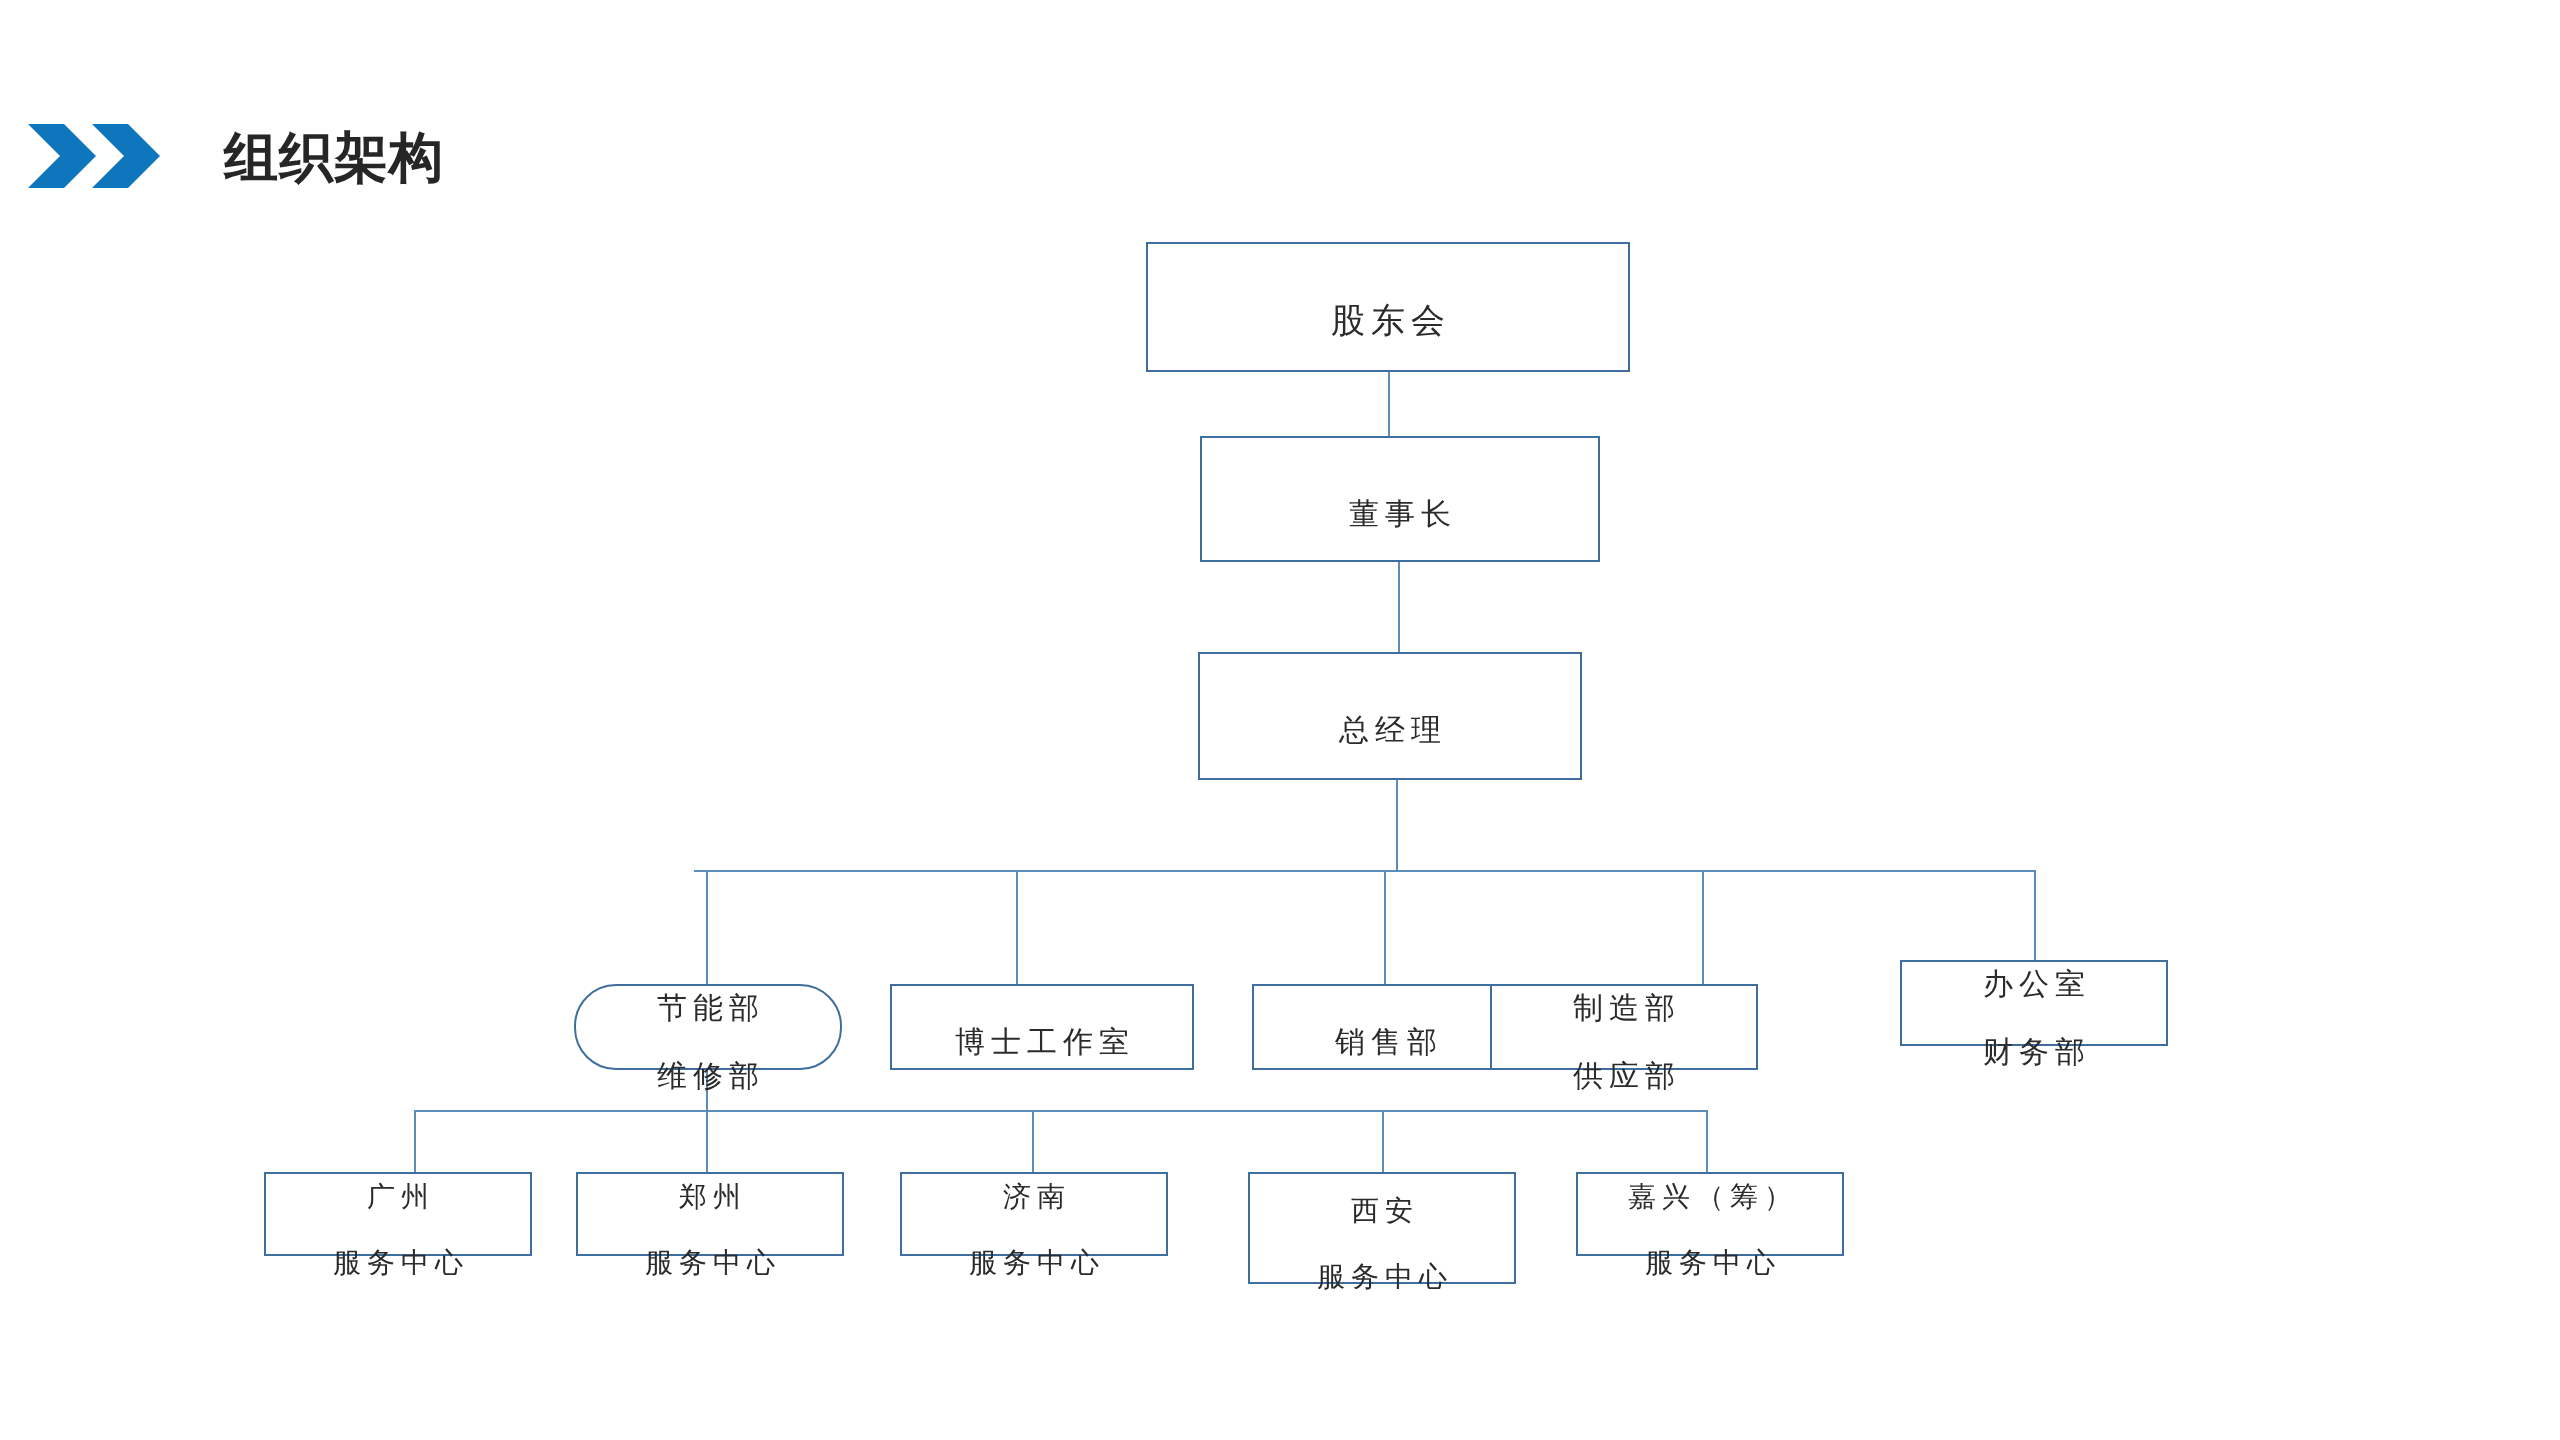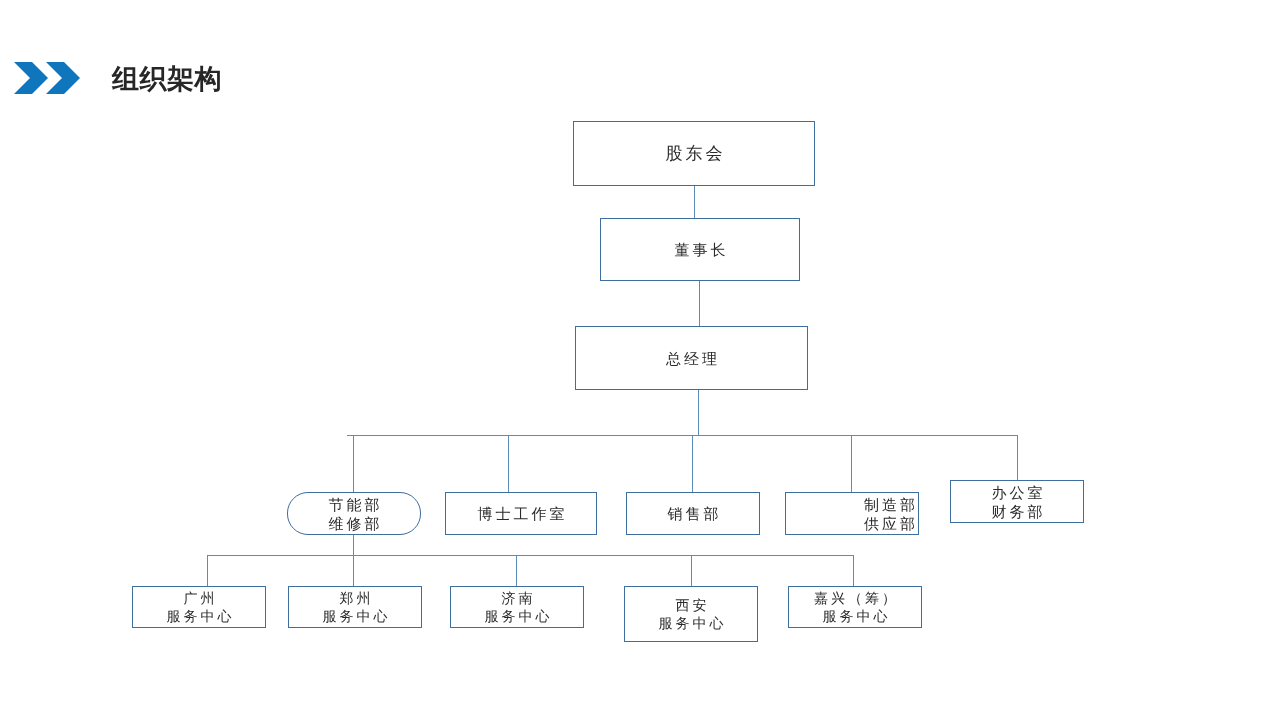--- a/index.html
+++ b/index.html
@@ -74,20 +74,21 @@
     justify-content: center;
     color: #2b2b2b;
     text-align: center;
     z-index: 2;
   }
   .node .line-text {
     display: block;
     white-space: nowrap;
     letter-spacing: 3px;
     text-indent: 3px;
+    margin-top: 15px;
   }
 
   .node-lvl1 { font-size: 17px; line-height: 22px; }
   .node-lvl2 { font-size: 15px; line-height: 21px; }
   .node-dept { font-size: 15px; line-height: 19px; }
   .node-center { font-size: 14px; line-height: 18px; }
 
   
   .conn {
     position: absolute;
@@ -143,38 +144,38 @@
   <div class="conn conn-v" style="left:853px; top:555px; height:31px;"></div>
 
   <div class="node node-lvl1" style="left:573px; top:121px; width:242px; height:65px;">
     <span class="line-text">股东会</span>
   </div>
 
   <div class="node node-lvl2" style="left:600px; top:218px; width:200px; height:63px;">
     <span class="line-text">董事长</span>
   </div>
 
-  <div class="node node-lvl2" style="left:575px; top:326px; width:233px; height:64px;text-align:right;">
+  <div class="node node-lvl2" style="left:599px; top:326px; width:192px; height:64px;text-align:right;">
     <span class="line-text">总经理</span>
   </div>
 
   <div class="node node-dept" style="left:287px; top:492px; width:134px; height:43px;border-radius:21px;">
     <span class="line-text">节能部</span>
     <span class="line-text">维修部</span>
   </div>
 
   <div class="node node-dept" style="left:445px; top:492px; width:152px; height:43px;">
     <span class="line-text">博士工作室</span>
   </div>
 
   <div class="node node-dept" style="left:626px; top:492px; width:134px; height:43px;">
     <span class="line-text">销售部</span>
   </div>
 
-  <div class="node node-dept" style="left:785px; top:492px; width:134px; height:43px;align-items:flex-end;">
+  <div class="node node-dept" style="left:745px; top:492px; width:134px; height:43px;">
     <span class="line-text">制造部</span>
     <span class="line-text">供应部</span>
   </div>
 
   <div class="node node-dept" style="left:950px; top:480px; width:134px; height:43px;">
     <span class="line-text">办公室</span>
     <span class="line-text">财务部</span>
   </div>
 
   <div class="node node-center" style="left:132px; top:586px; width:134px; height:42px;">

